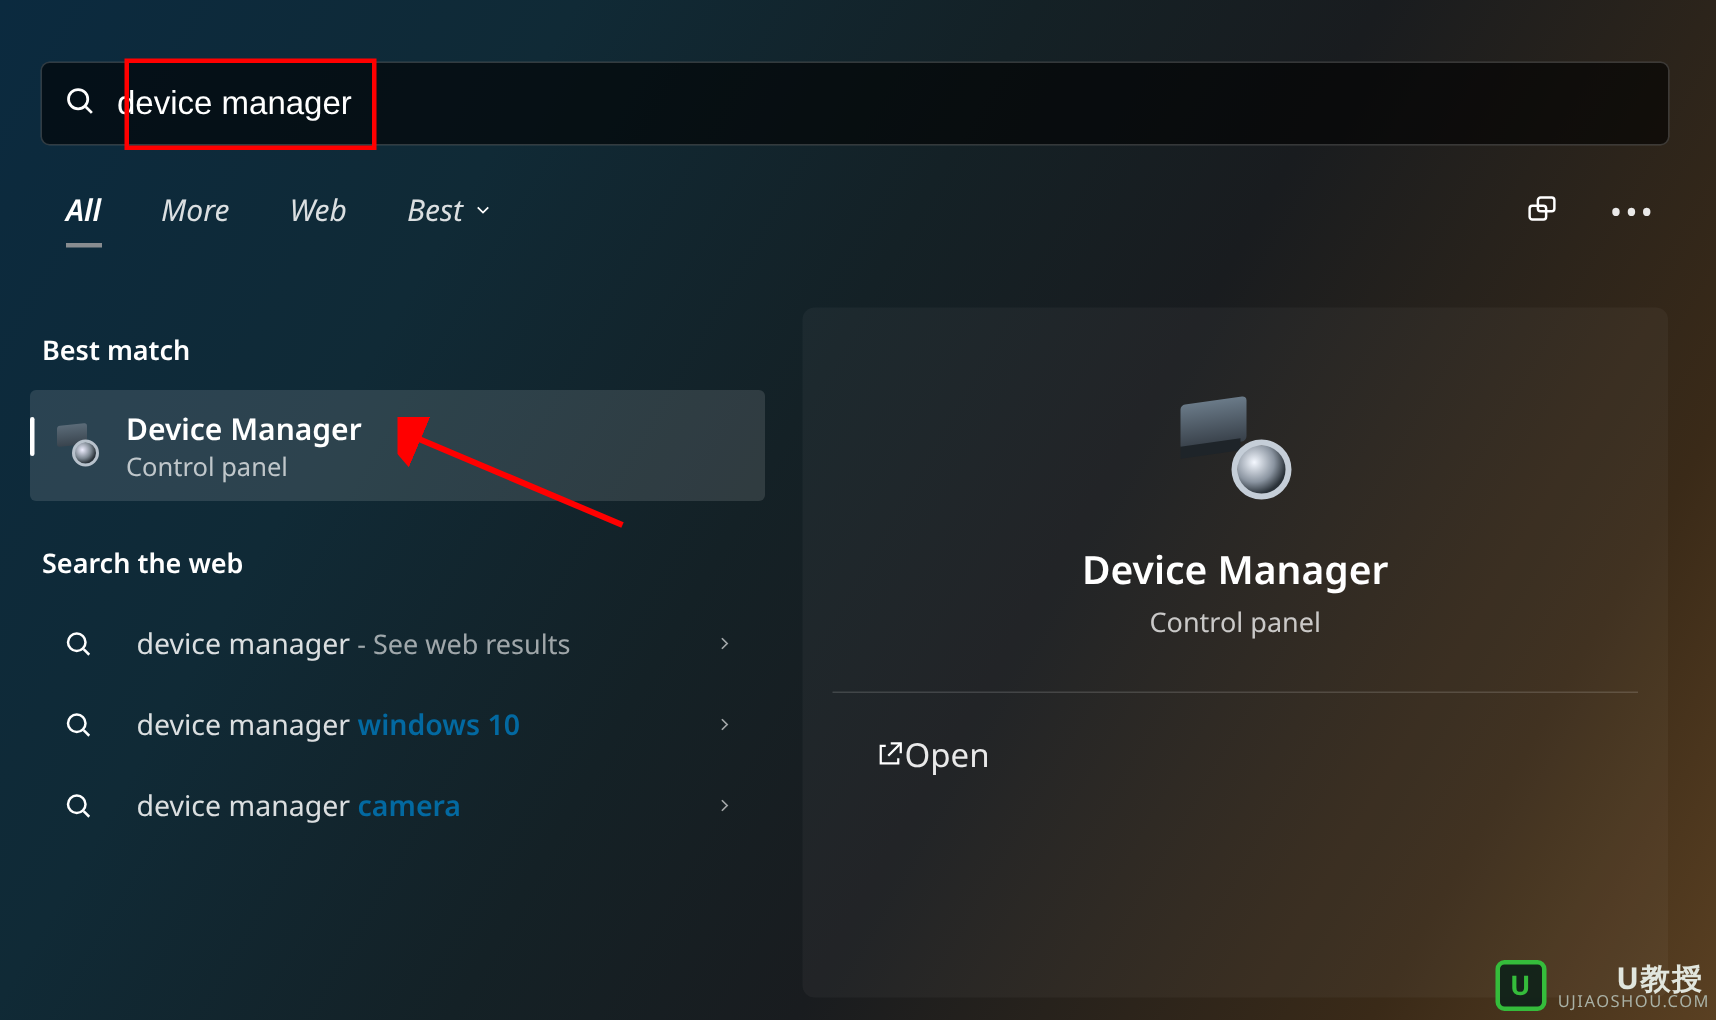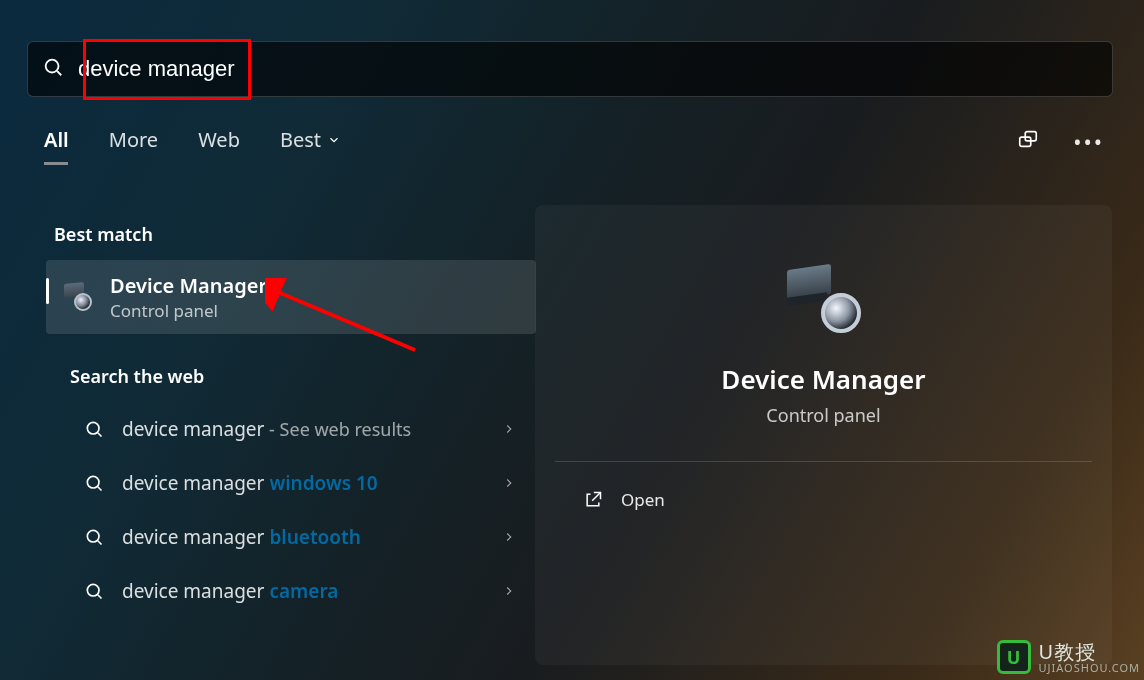--- a/index.html
+++ b/index.html
@@ -45,21 +45,21 @@
   }
   .tabs {
     position: absolute;
     left: 44px;
     top: 126px;
     display: flex;
     align-items: center;
     gap: 40px;
     font-size: 20px;
   }
-  .tab { color: rgba(255,255,255,0.85); cursor: pointer; display:flex; align-items:center; gap:6px; padding-bottom:10px; }
+  .tab { color: rgba(255,255,255,0.85); cursor: pointer; display:flex; align-items:center; gap:6px; padding-bottom:10px;font-style:italic; }
   .tab.active { color: #ffffff; font-weight: 600; position: relative; }
   .tab.active::after {
     content:"";
     position:absolute;
     left:0; right:0;
     bottom:-2px;
     height:3px;
     width:24px;
     background:#888c90;
   }
@@ -70,21 +70,21 @@
     top:126px;
     display:flex;
     align-items:center;
     gap:34px;
   }
   .top-actions svg { width:22px; height:22px; }
   .ellipsis { font-size:22px; letter-spacing:2px; color:rgba(255,255,255,0.9); cursor:pointer; }
 
   .left-col {
     position:absolute;
-    left:46px;
+    left:20px;
     top:222px;
     width:490px;
   }
   .section-header {
     font-size:18px;
     font-weight:600;
     color:#ffffff;
     margin: 0 0 14px 8px;
   }
   .best-match {
@@ -116,30 +116,30 @@
   .dev-icon .lens {
     position:absolute; right:2px; bottom:2px;
     width:18px; height:18px;
     border-radius:50%;
     background:radial-gradient(circle at 35% 35%, #eef, #7b8690 45%, #2c343b 70%);
     border:2px solid #b8c2cc;
   }
   .best-text .title { font-size:20px; font-weight:600; }
   .best-text .sub { font-size:17px; color:rgba(255,255,255,0.7); }
 
-  .search-web { margin-top:30px;margin-left:16px; }
+  .search-web { margin-top:30px; }
   .web-item {
     display:flex;
     align-items:center;
     justify-content:space-between;
     padding:14px 20px 14px 22px;
     cursor:pointer;
     font-size:19px;
   }
-  .web-item .left { display:flex; align-items:center; gap:18px; }
+  .web-item .left { display:flex; align-items:center; gap:29px; }
   .web-item svg.search { width:20px; height:20px; }
   .web-item svg.chev { width:14px; height:14px; opacity:0.6; }
   .web-item .normal { color:rgba(255,255,255,0.85); }
   .web-item .bold { color:#0369a1; font-weight:600; }
   .web-item .dim { color:rgba(255,255,255,0.6); font-size:18px; }
 
   .detail-panel {
     position:absolute;
     left:535px;
     top:205px;
@@ -169,23 +169,22 @@
     border-radius:50%;
     background:radial-gradient(circle at 35% 35%, #f4f8ff, #8a94a0 45%, #2a3239 72%);
     border:4px solid #c5ced8;
   }
   .detail-title { text-align:center; font-size:26px; font-weight:600; margin-top:26px; }
   .detail-sub { text-align:center; font-size:18px; color:rgba(255,255,255,0.75); margin-top:6px; }
   .divider { height:1px; background:rgba(255,255,255,0.15); margin:34px 20px 0 20px; }
   .open-row {
     display:flex;
     align-items:center;
-    gap:18px;
     padding:26px 20px 0 48px;
-    font-size:17px;
+    font-size:22px;
     cursor:pointer;
     color:rgba(255,255,255,0.9);
   }
   .open-row svg { width:20px; height:20px; }
 
   
   .arrow {
     position:absolute;
     left:265px; top:278px;
     width:160px; height:80px;
@@ -203,21 +202,21 @@
   }
   .watermark .badge {
     width:34px; height:34px;
     border:3px solid #34c43d;
     border-radius:6px;
     display:flex; align-items:center; justify-content:center;
     color:#34c43d; font-weight:700; font-size:18px;
     background:#12231a;
   }
   .watermark .txt { display:flex; flex-direction:column; line-height:1; }
-  .watermark .txt .big { font-size:20px; font-weight:400; color:#e9efe8; letter-spacing:1px; }
+  .watermark .txt .big { font-size:20px; font-weight:700; color:#e9efe8; letter-spacing:1px;margin-left:39px; }
   .watermark .txt .small { font-size:11px; color:#aeb7ac; letter-spacing:1px; }
 </style>
 </head>
 <body>
 
 <div class="search-box">
   <span class="icon-search">
     <svg viewBox="0 0 24 24" fill="none" stroke="#ffffff" stroke-width="2">
         <circle cx="11" cy="11" r="7"></circle>
         <line x1="21" y1="21" x2="16.5" y2="16.5"></line>
@@ -294,32 +293,20 @@
             <circle cx="11" cy="11" r="7"></circle>
             <line x1="21" y1="21" x2="16.5" y2="16.5"></line>
           </svg>
         <span><span class="normal">device manager </span><span class="bold">windows 10</span><span class="dim"></span></span>
       </div>
       <svg class="chev" viewBox="0 0 24 24" fill="none" stroke="#ffffff" stroke-width="2">
           <polyline points="9 6 15 12 9 18"></polyline>
         </svg>
     </div>
 
-    <div class="web-item">
-      <div class="left">
-        <svg class="search" viewBox="0 0 24 24" fill="none" stroke="#ffffff" stroke-width="2">
-            <circle cx="11" cy="11" r="7"></circle>
-            <line x1="21" y1="21" x2="16.5" y2="16.5"></line>
-          </svg>
-        <span><span class="normal">device manager </span><span class="bold">bluetooth</span><span class="dim"></span></span>
-      </div>
-      <svg class="chev" viewBox="0 0 24 24" fill="none" stroke="#ffffff" stroke-width="2">
-          <polyline points="9 6 15 12 9 18"></polyline>
-        </svg>
-    </div>
 
     <div class="web-item">
       <div class="left">
         <svg class="search" viewBox="0 0 24 24" fill="none" stroke="#ffffff" stroke-width="2">
             <circle cx="11" cy="11" r="7"></circle>
             <line x1="21" y1="21" x2="16.5" y2="16.5"></line>
           </svg>
         <span><span class="normal">device manager </span><span class="bold">camera</span><span class="dim"></span></span>
       </div>
       <svg class="chev" viewBox="0 0 24 24" fill="none" stroke="#ffffff" stroke-width="2">

